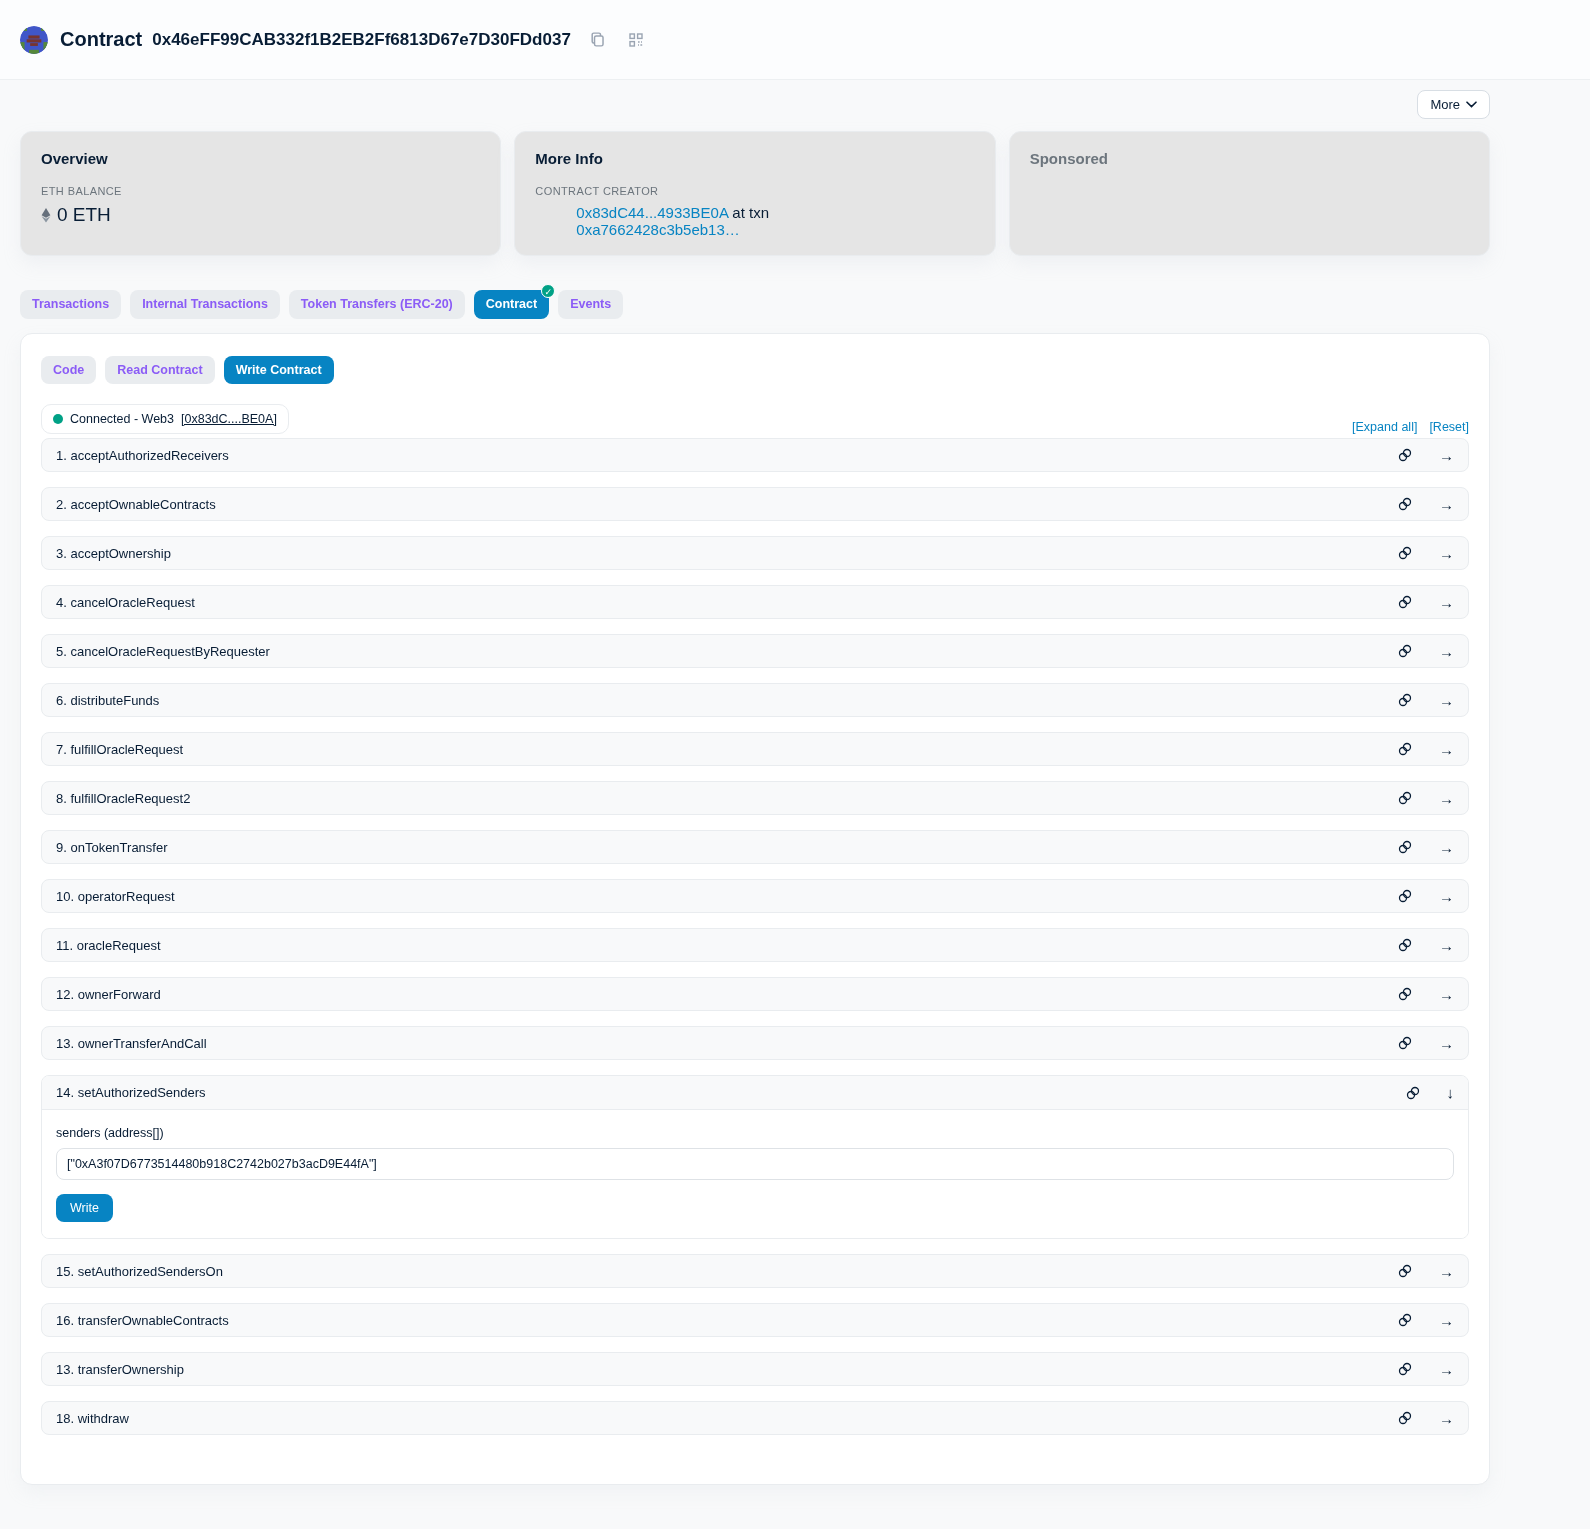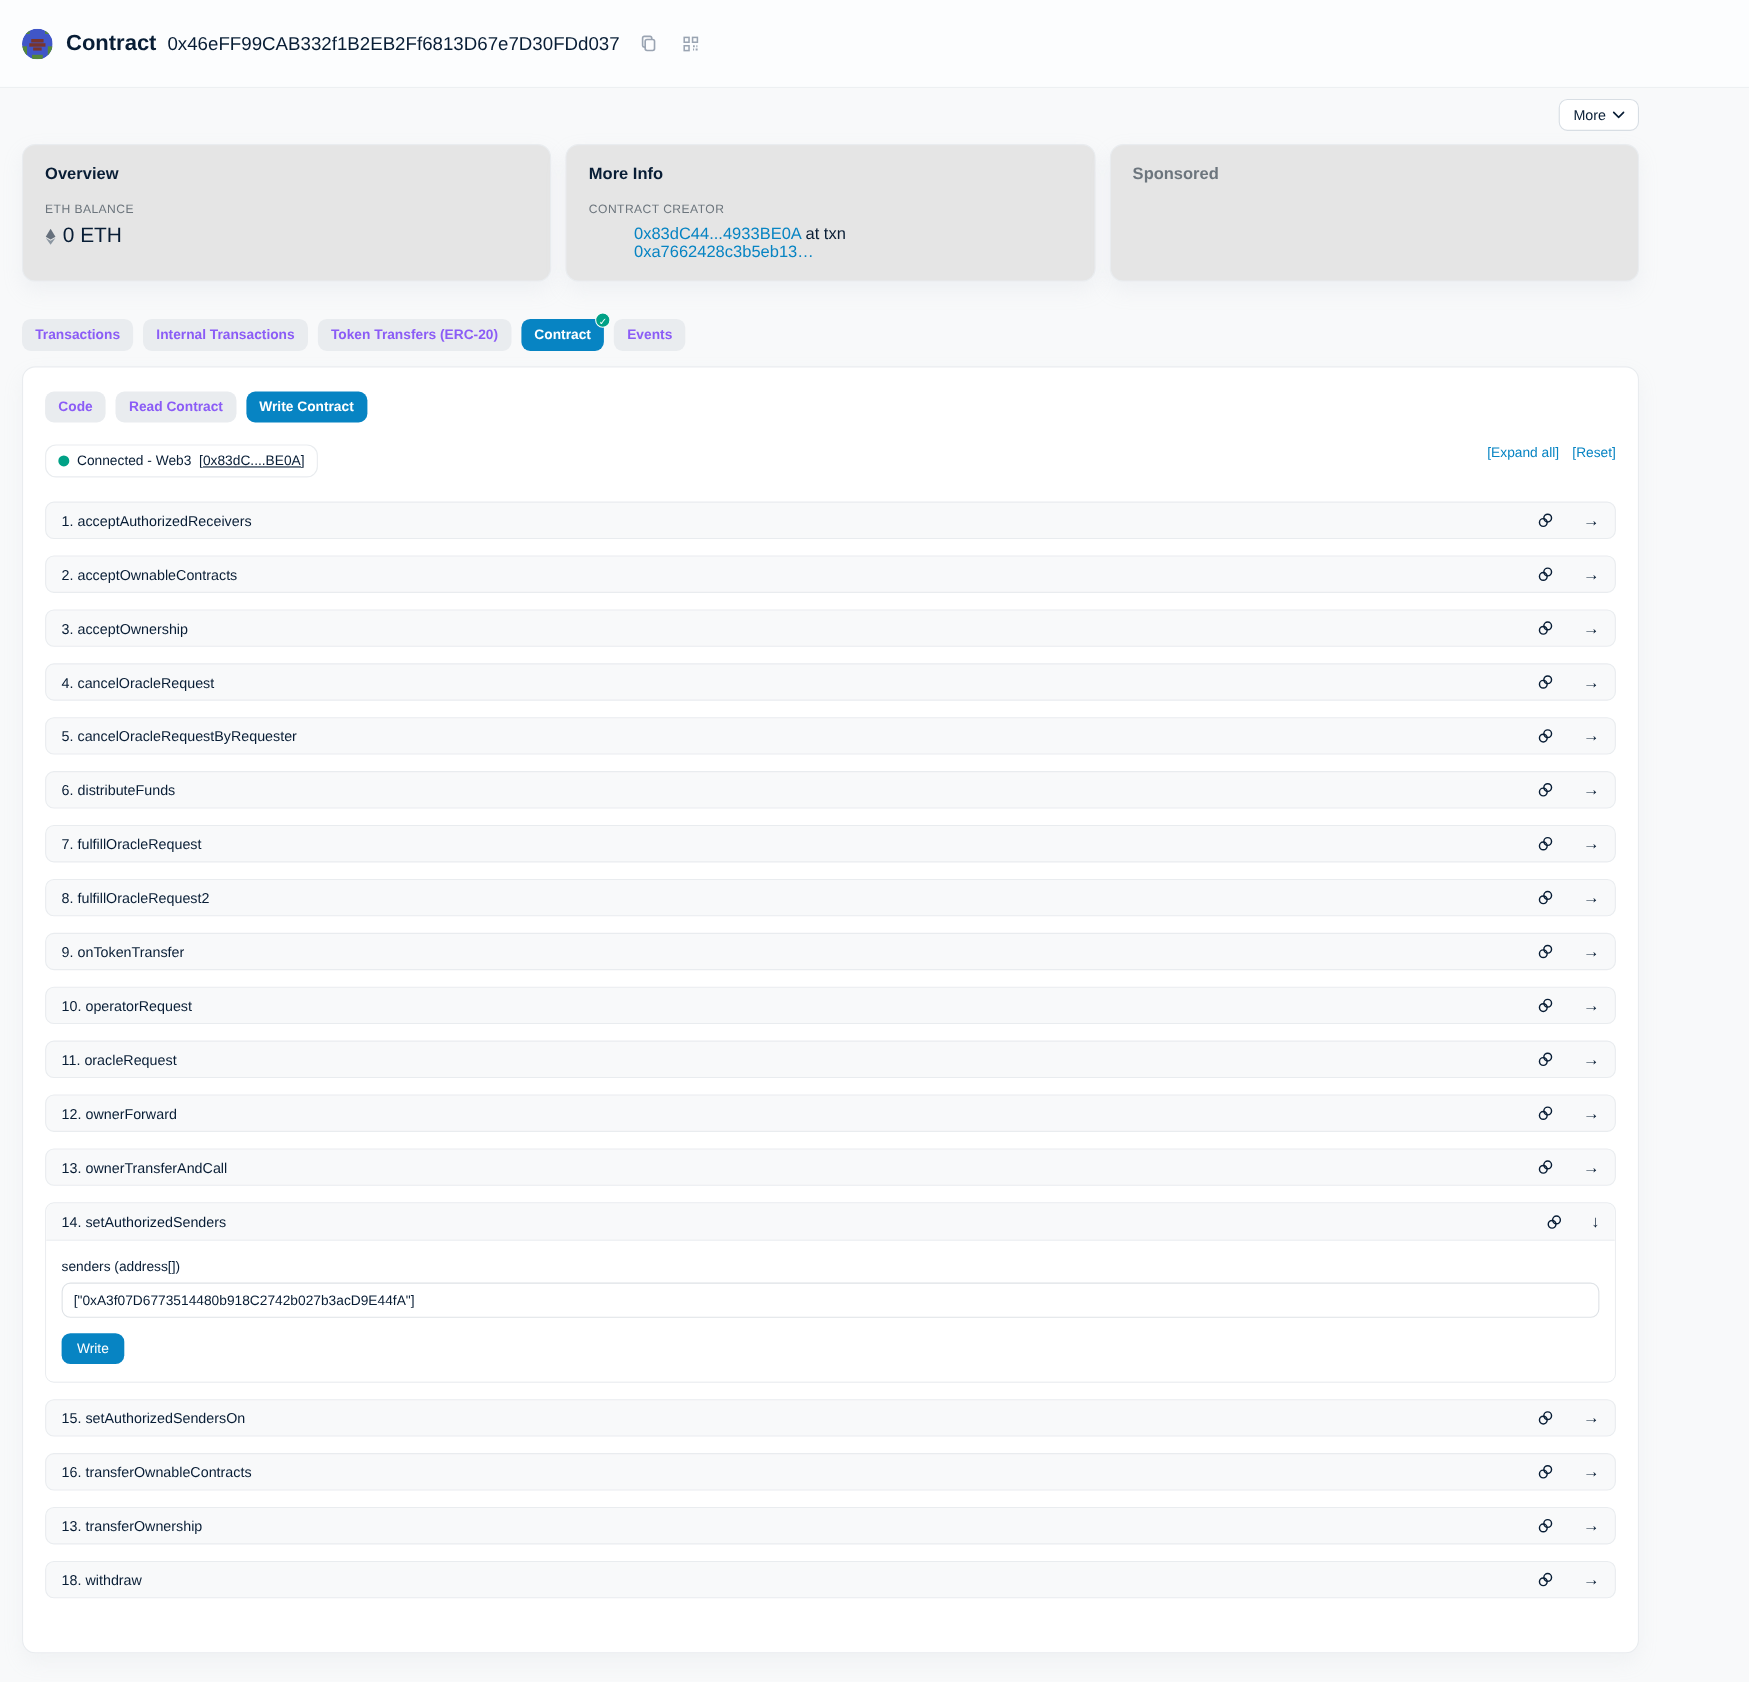--- a/index.html
+++ b/index.html
@@ -3,21 +3,21 @@
 <meta charset="utf-8">
 <style>
   * { margin:0; padding:0; box-sizing:border-box; }
   html,body { background:#f8f9fa; font-family:"Liberation Sans","DejaVu Sans",sans-serif; color:#081d35; }
   body { width:1590px; min-height:1529px; }
 
   
   .topbar { background:#fcfdfe; border-bottom:1px solid #edf0f2; height:80px; display:flex; align-items:center; padding-left:20px; }
   .avatar { width:28px; height:28px; border-radius:50%; overflow:hidden; flex:0 0 auto; }
   .page-title { font-size:20px; font-weight:700; margin-left:12px; }
-  .page-address { font-size:17px; font-weight:400; margin-left:10px; color:#081d35; }
+  .page-address { font-size:17px; font-weight:700; margin-left:10px; color:#081d35; }
   .icon-btn { background:none; border:none; cursor:pointer; margin-left:14px; display:flex; align-items:center; padding:4px; border-radius:6px; }
 
   .container { width:1470px; margin-left:20px; }
 
   
   .more-row { display:flex; justify-content:flex-end; margin-top:10px; }
   .more-btn { background:#fff; border:1px solid #d8dee4; border-radius:8px; padding:6px 12px; font-size:13px; font-weight:500;
               color:#081d35; display:flex; align-items:center; gap:6px; cursor:pointer; font-family:inherit; }
 
   
@@ -36,21 +36,21 @@
           color:#8b5cf6; cursor:pointer; font-family:inherit; line-height:1; }
   .pill.active { background:#0784c3; color:#fff; }
   .check-badge { position:absolute; top:-6px; right:-6px; width:14px; height:14px; background:#00a186; border-radius:50%;
                  color:#fff; font-size:9px; line-height:14px; text-align:center; border:1.5px solid #fff; }
 
   
   .panel { background:#fff; border:1px solid #e9ecef; border-radius:12px; box-shadow:0 8px 18px rgba(189,197,209,.12);
            margin-top:14px; padding:22px 20px 34px; }
   .subtabs { display:flex; gap:9px; margin-bottom:20px; }
 
-  .conn-row { display:flex; justify-content:space-between; align-items:flex-start; margin-bottom:22px; }
+  .conn-row { display:flex; justify-content:space-between; align-items:flex-end; margin-bottom:4px; }
   .conn-box { display:inline-flex; align-items:center; gap:7px; border:1px solid #e9ecef; border-radius:10px;
               padding:7px 11px; font-size:12.5px; cursor:pointer; background:#fff; font-family:inherit; color:#081d35;}
   .dot { width:10px; height:10px; border-radius:50%; background:#00a186; }
   .conn-addr { color:#081d35; text-decoration:underline; }
   .expand-links { display:flex; gap:12px; font-size:12.5px; }
   .expand-links a { color:#0784c3; text-decoration:none; cursor:pointer; }
 
   
   .fn-row { background:#f8f9fa; border:1px solid #e9ecef; border-radius:8px; height:34px; display:flex; align-items:center;
             padding:0 14px; margin-bottom:15px; font-size:13px; cursor:pointer; }

